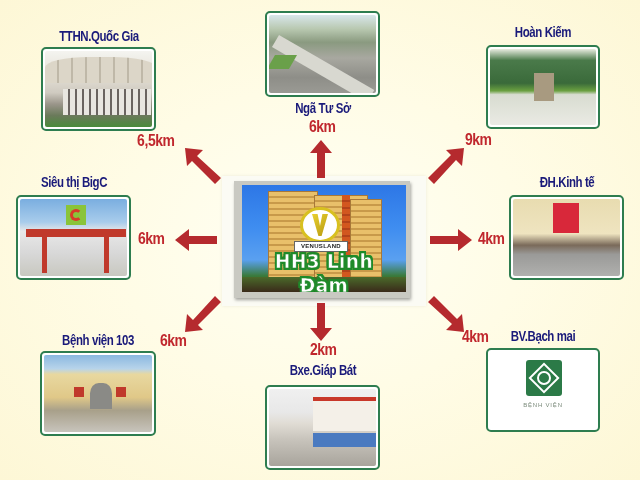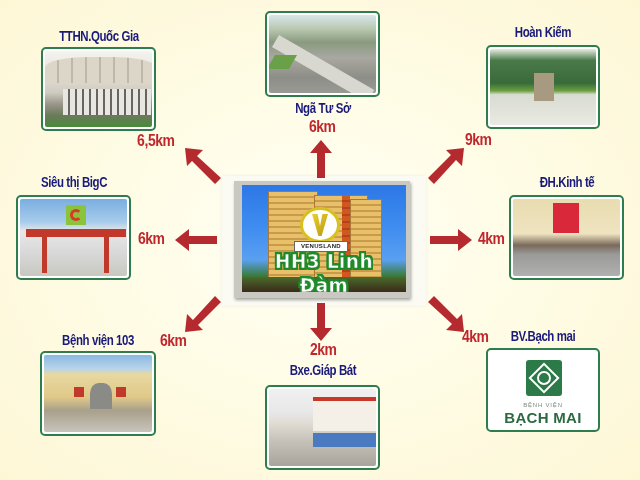--- a/index.html
+++ b/index.html
@@ -183,14 +183,13 @@
   </div>
 </div>
 
 <div class="km" style="left:459px;top:327px;">4km</div>
 <div class="label" style="left:486px;top:328px;width:114px;">BV.Bạch mai</div>
 <div class="card bm-card" style="left:486px;top:348px;width:114px;height:84px;">
   <div class="bm-logo">
     <div class="bm-logo-mark"></div>
   </div>
   <div class="bm-sub">BỆNH VIỆN</div>
-  <div class="bm-name">BẠCH MAI</div>
 </div>
 
 </body></html>

